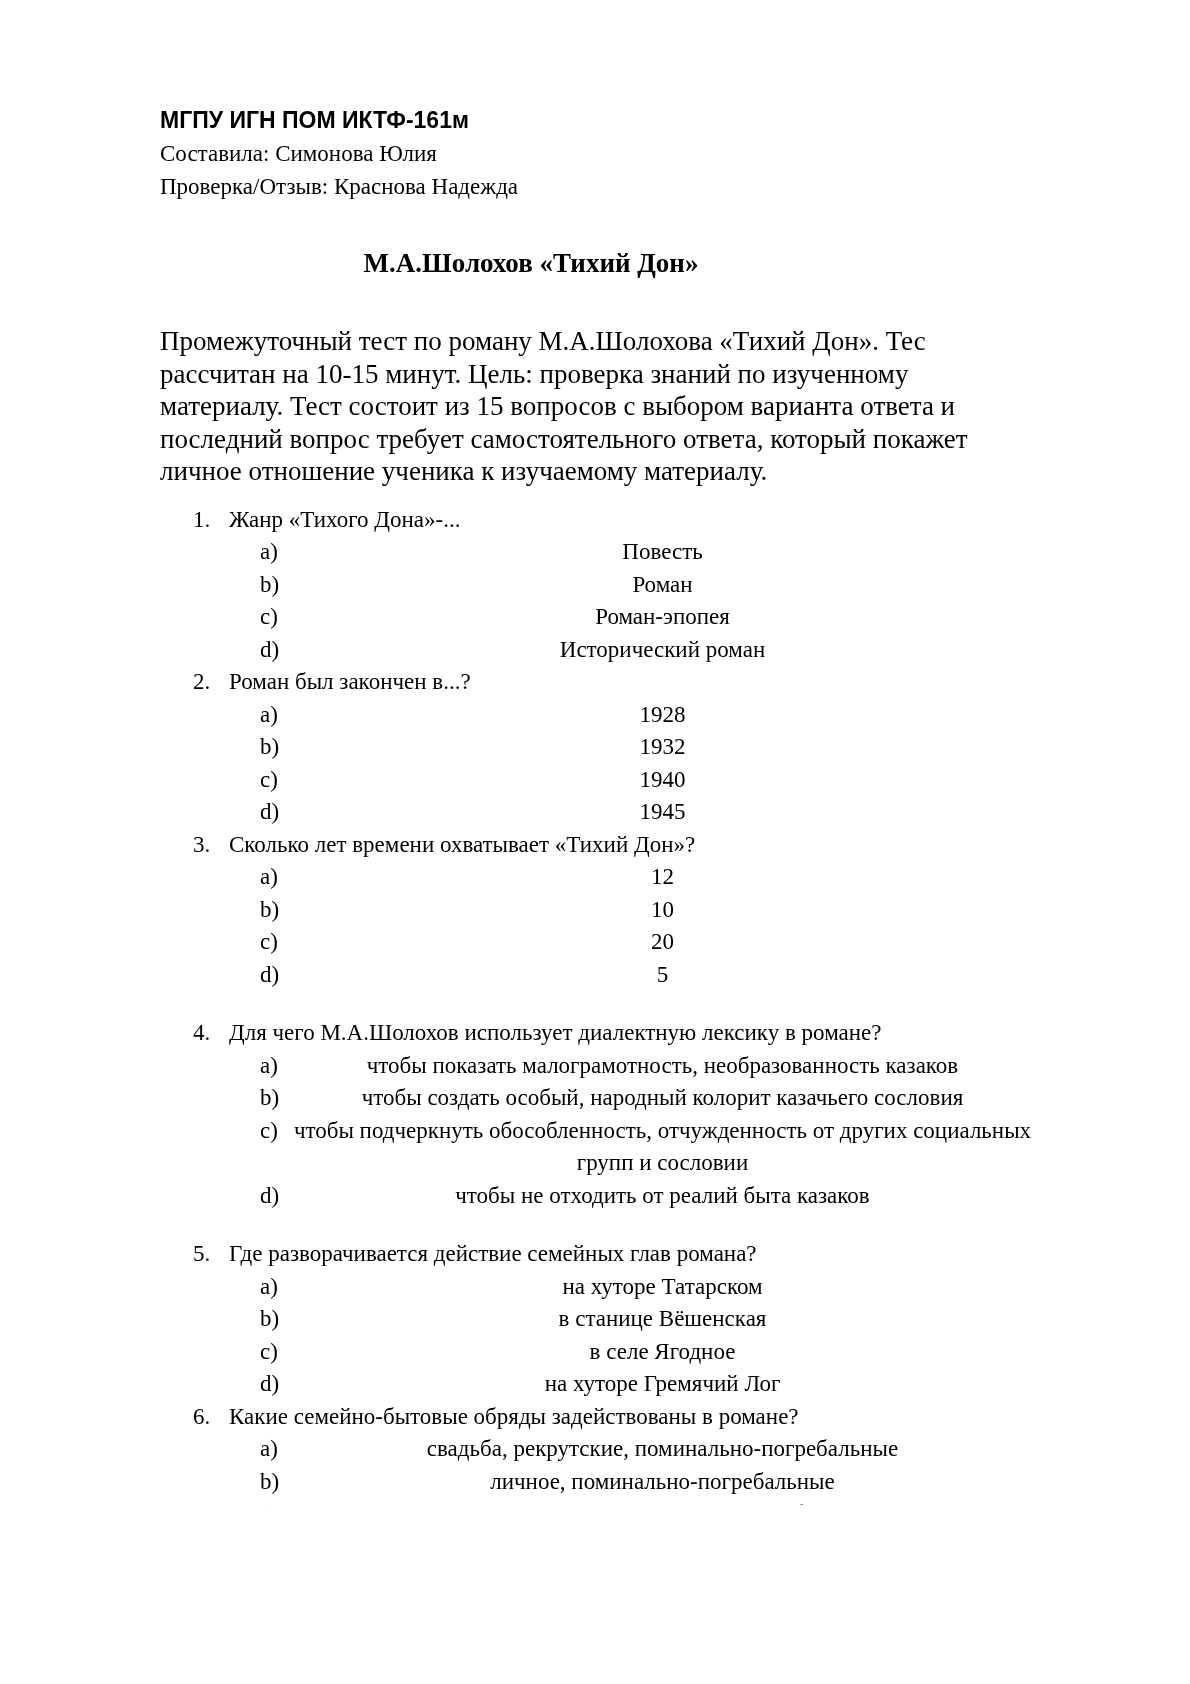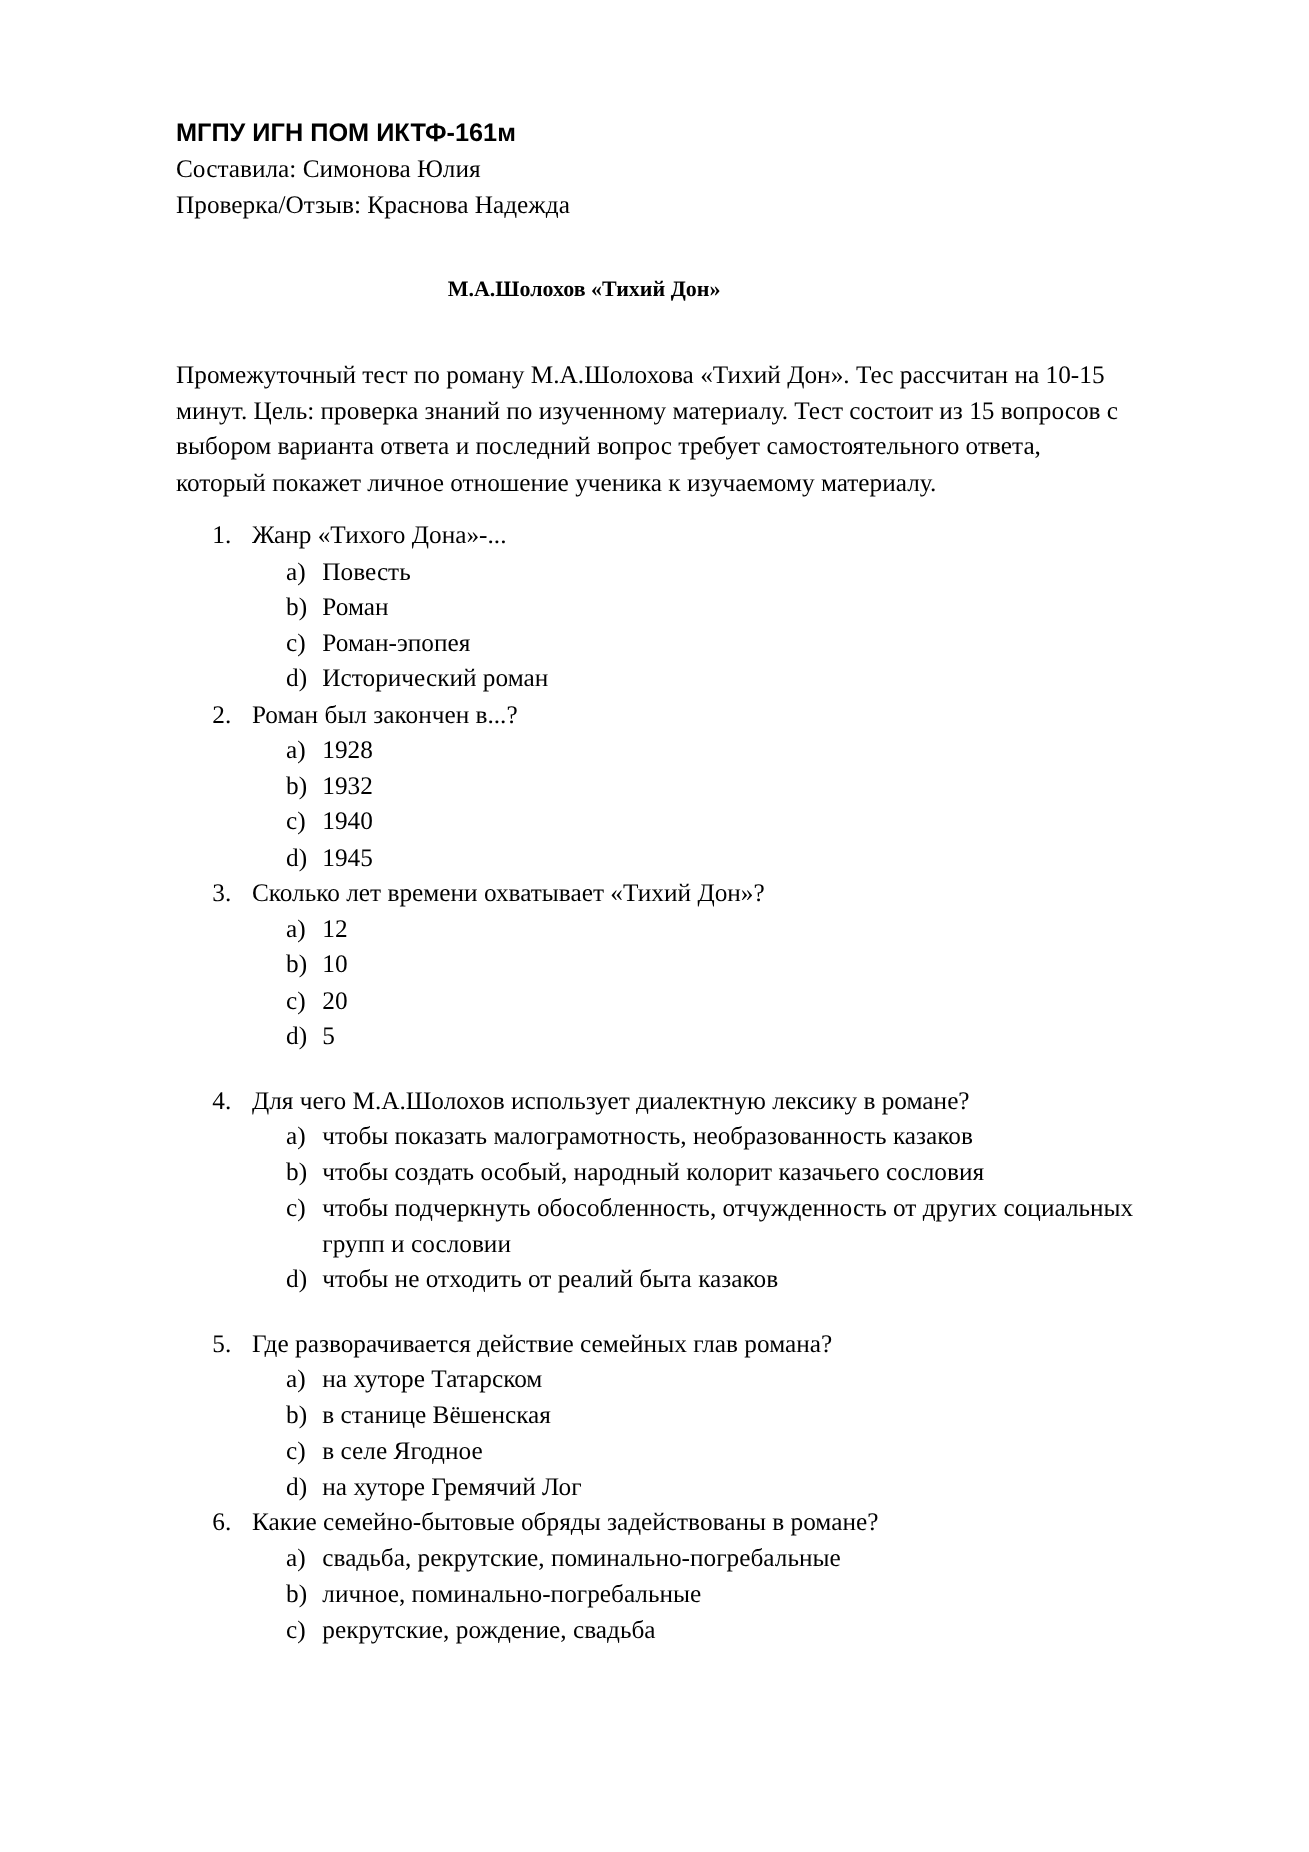--- a/index.html
+++ b/index.html
@@ -27,28 +27,28 @@
     font-size: 23px;
     line-height: 33px;
     margin: 0;
   }
   .hdr-line {
     font-size: 23px;
     line-height: 33px;
     margin: 0;
   }
   .doc-title {
-    font-size: 20px;
+    font-size: 27px;
     font-weight: bold;
     text-align: center;
     margin: 44px 130px 46px 0;
     line-height: 32px;
   }
   .intro {
-    font-size: 23px;
+    font-size: 27px;
     line-height: 32.5px;
     margin: 0 0 16px 0;
   }
   .questions {
     font-size: 23px;
     line-height: 32.5px;
   }
   .question.gap-before {
     margin-top: 26px;
   }
@@ -66,20 +66,21 @@
   .option {
     display: flex;
     padding-left: 100px;
   }
   .o-letter {
     width: 33px;
     flex-shrink: 0;
   }
   .o-text {
     flex: 1;
+    text-align: center;
   }
 </style>
 </head>
 <body>
 
 <div class="page">
   <p class="hdr-line1">МГПУ ИГН ПОМ ИКТФ-161м</p>
   <p class="hdr-line">Составила: Симонова Юлия</p>
   <p class="hdr-line">Проверка/Отзыв: Краснова Надежда</p>
 

